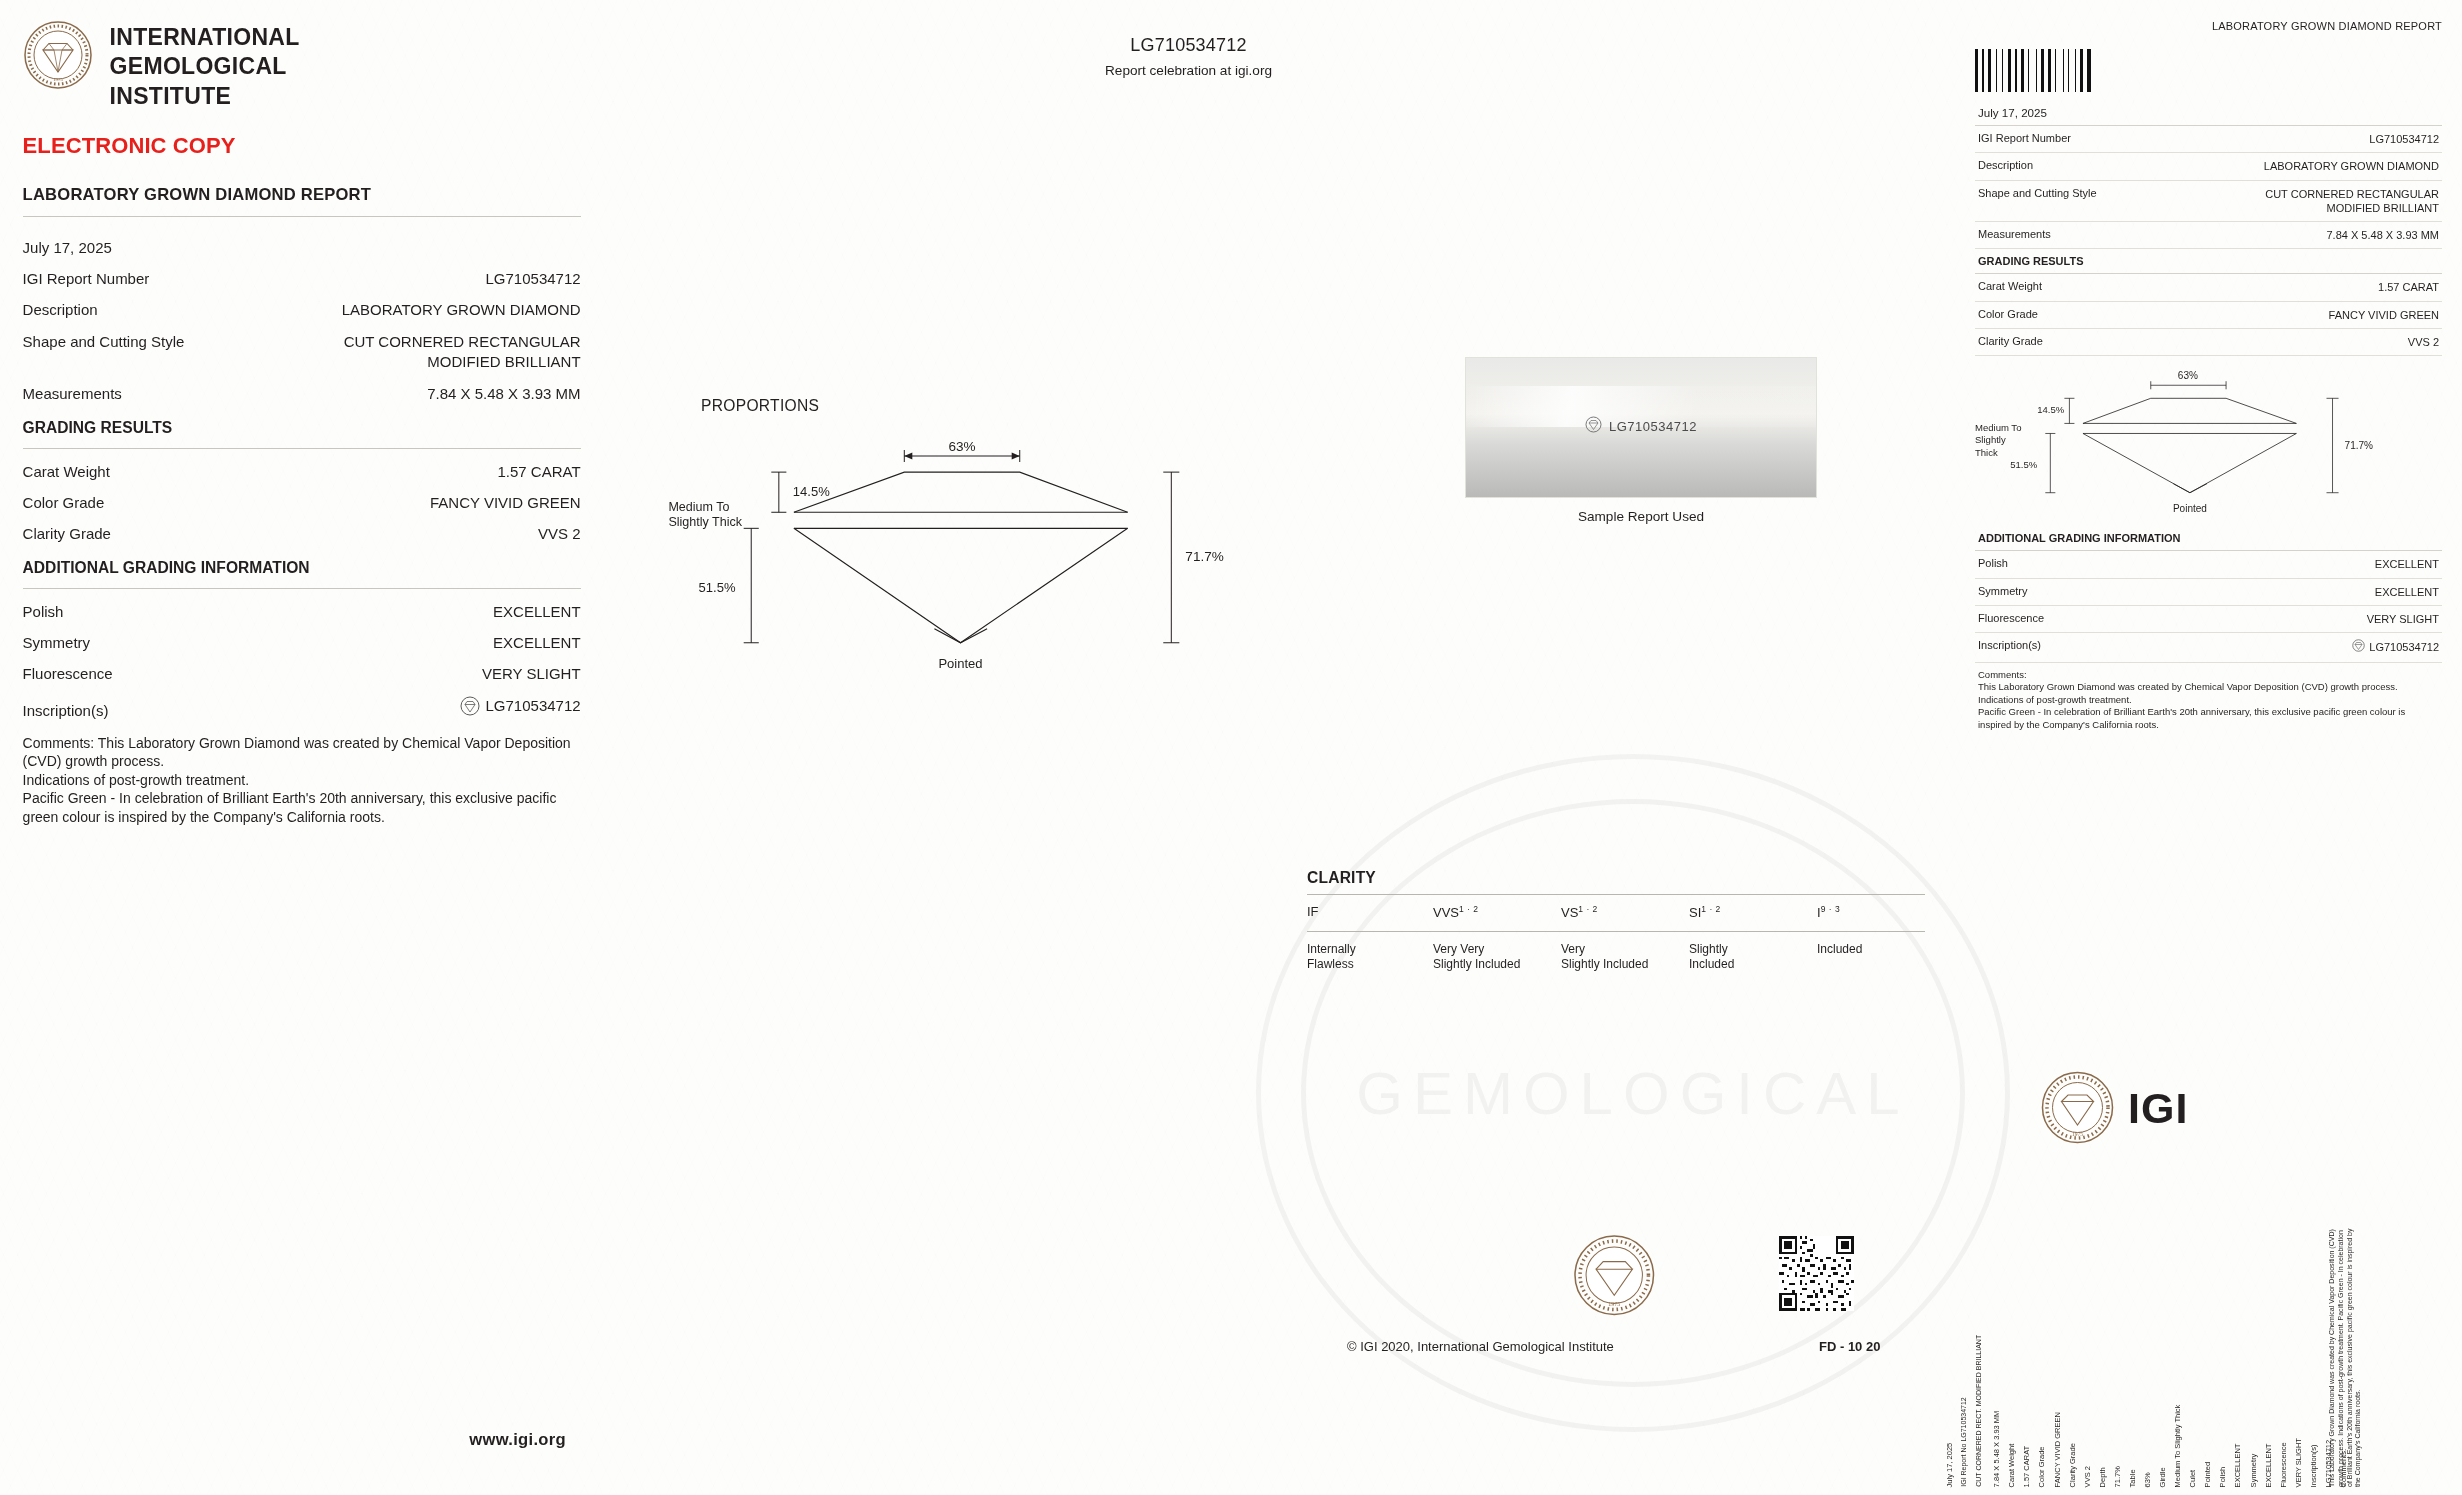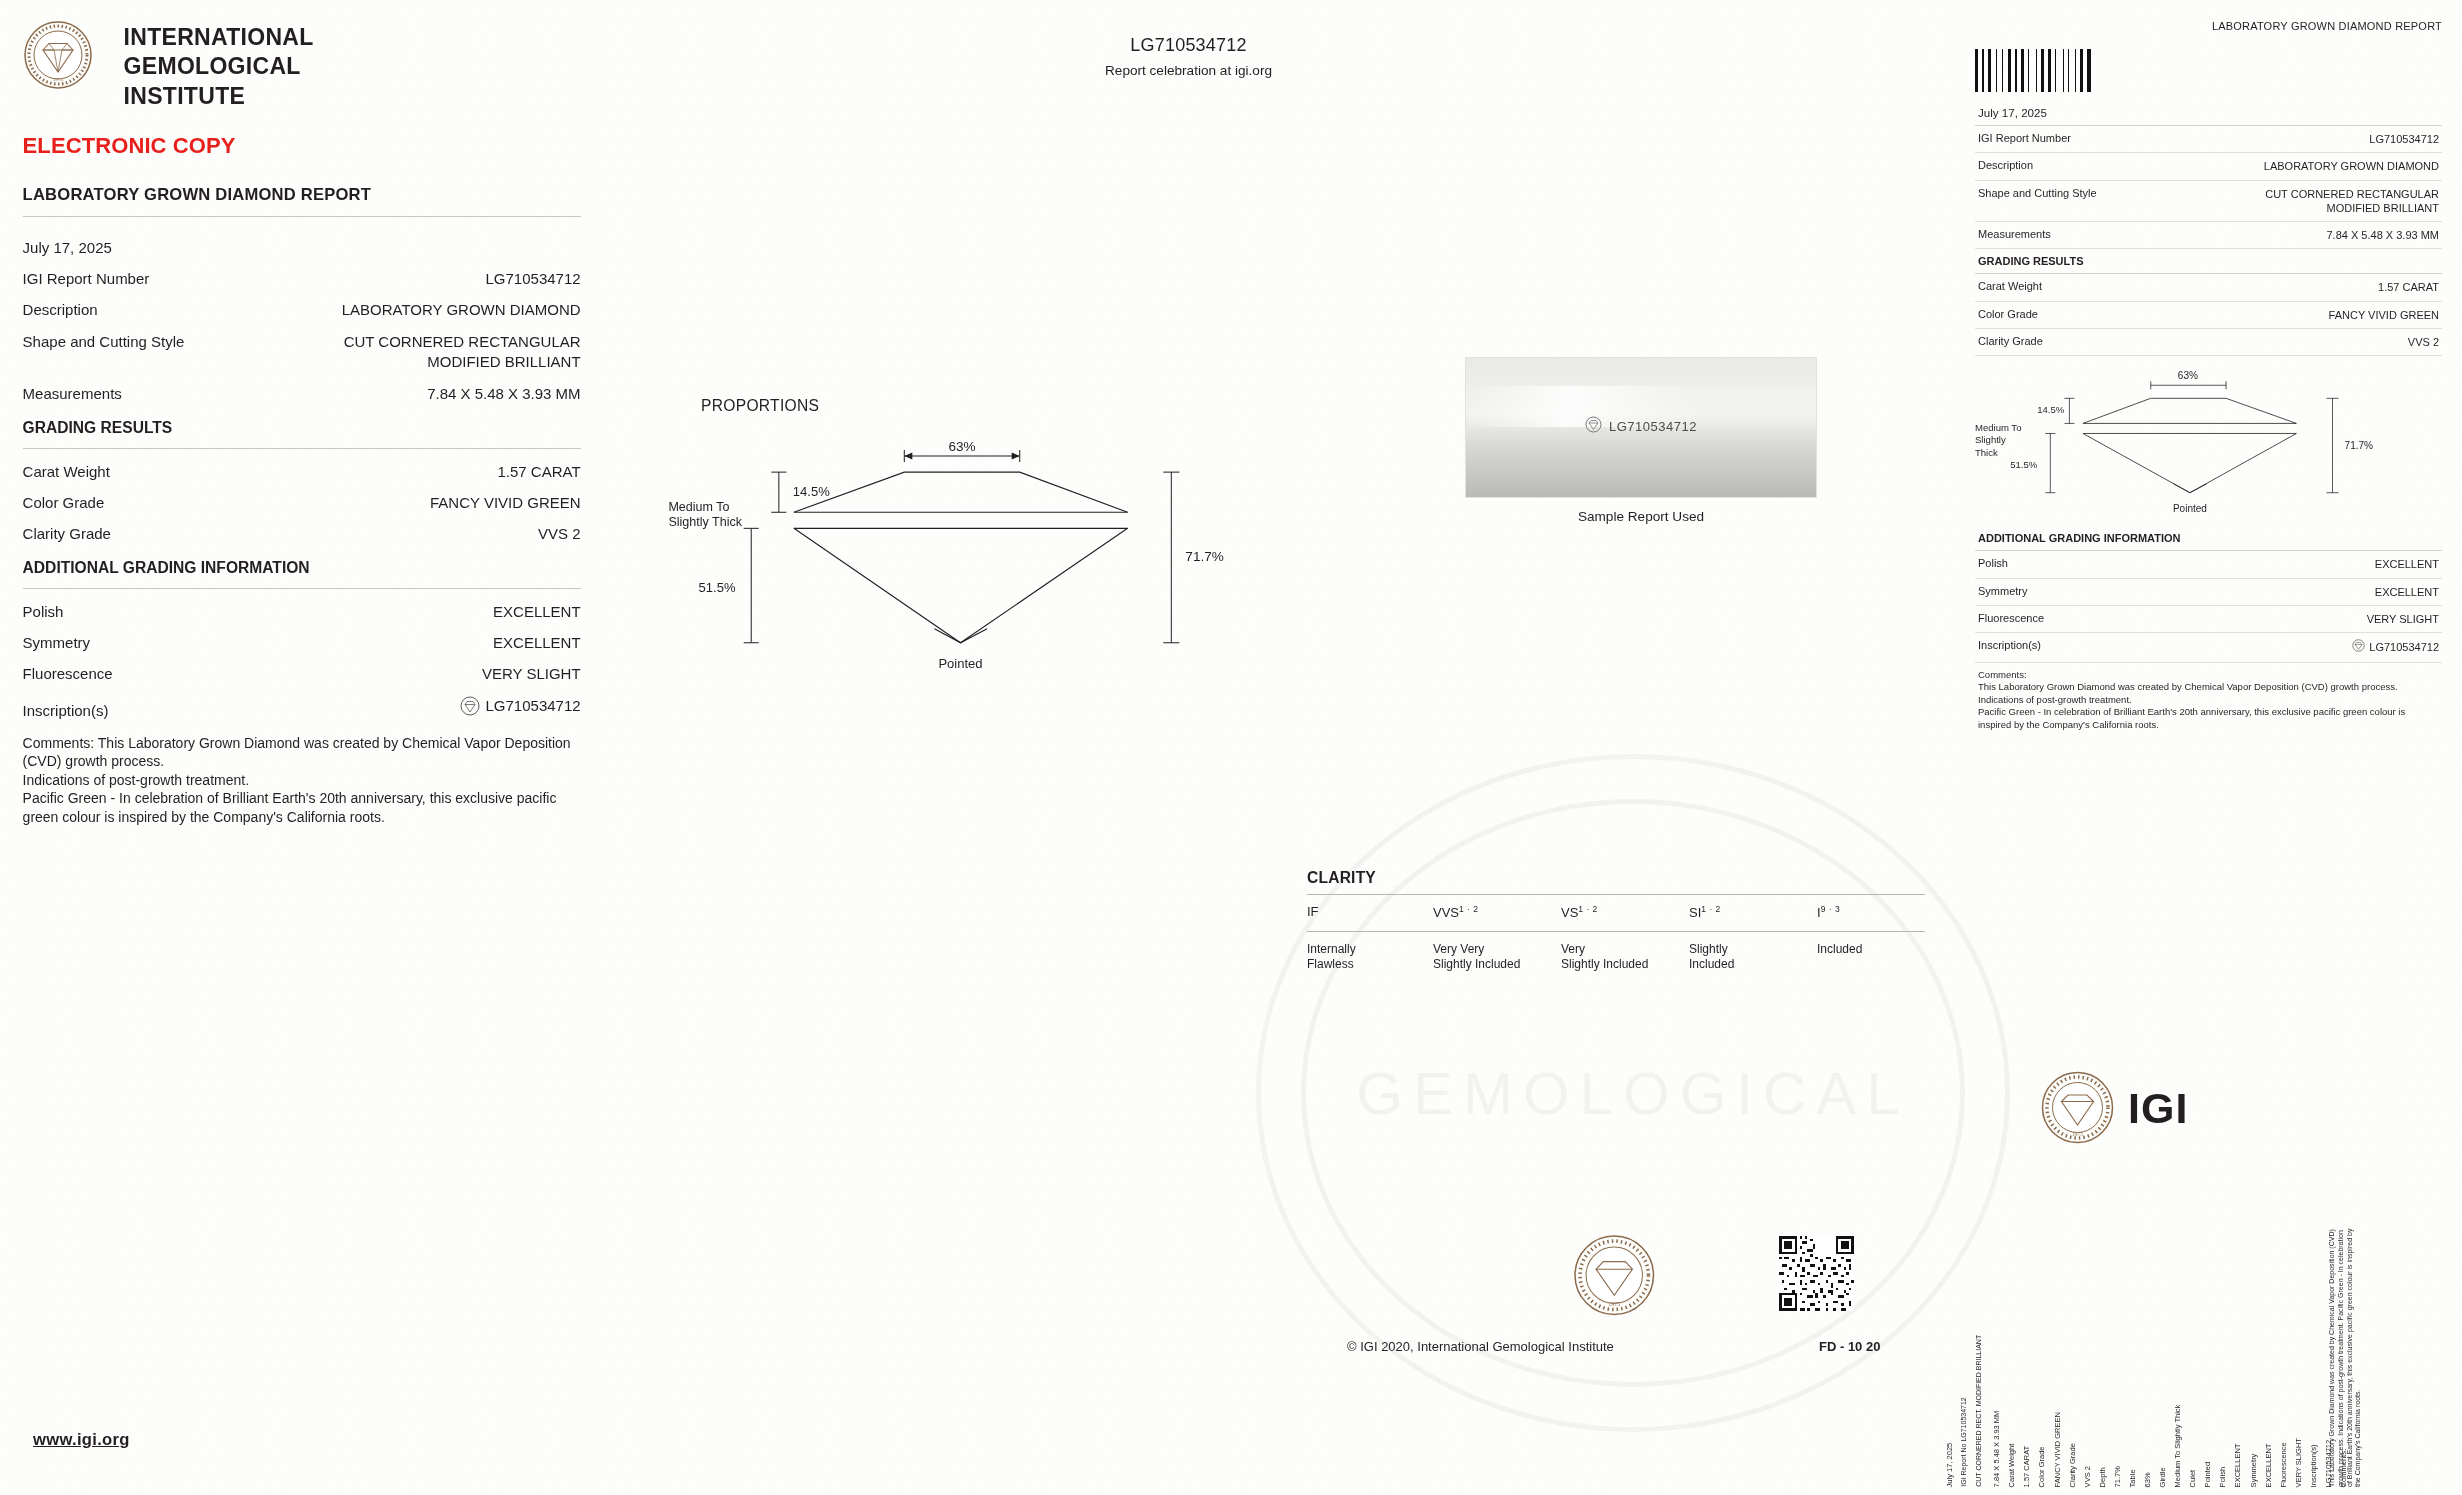--- a/index.html
+++ b/index.html
@@ -45,21 +45,21 @@
     position:absolute; inset:0;
     display:flex; align-items:center; justify-content:center;
     font-size: 60px; letter-spacing: 10px; color:#6b6b6b;
   }
 
   
   .left-col {
     position: absolute;
     left: 22.6px; top: 20px; width: 558px;
   }
-  .igi-logo-row { display: flex; align-items: flex-start; gap: 31px; }
+  .igi-logo-row { display: flex; align-items: flex-start; gap: 17px; }
   .seal {
     width: 70px; height: 70px; flex: 0 0 70px;
     position: relative;
   }
   .seal svg { display:block; }
   .brandname {
     font-size: 23px; font-weight: bold; line-height: 1.28;
     letter-spacing: 0.3px; padding-top: 3px;
   }
   .eleccopy {
@@ -79,22 +79,22 @@
   .kv .v.two-line { line-height: 1.28; }
   .section-head { font-size: 15.6px; font-weight: bold; margin-top: 17px; }
 
   .comments {
     font-size: 14px; line-height: 1.32; margin-top: 15px;
   }
   .insc-val { display:flex; align-items:center; justify-content:flex-end; gap: 6px; }
   .mini-seal { width:20px; height:20px; flex:0 0 20px; }
 
   .footer-url {
-    position:absolute; left: 33px; top: 1430px; width: 558px;
-    text-align:left; font-size: 16.6px; font-weight: bold; letter-spacing: 0.3px; text-decoration: underline;
+    position:absolute; left: 8px; top: 1430px; width: 558px;
+    text-align:right; font-size: 16.6px; font-weight: bold; letter-spacing: 0.3px;
   }
 
   
   .center-top { position:absolute; left:824px; top: 35px; width: 729px; text-align:center; }
   .rep-no { font-size: 18px; letter-spacing: 0.2px; }
   .rep-verify { font-size: 13.6px; margin-top: 7px; color:#231f20; }
 
   .prop-title { position:absolute; left:701px; top: 397px; font-size: 15.6px; font-weight: normal; letter-spacing:0.3px; }
 
   .prop-diagram { position:absolute; left: 668px; top: 442px; width: 578px; height: 266px; }

